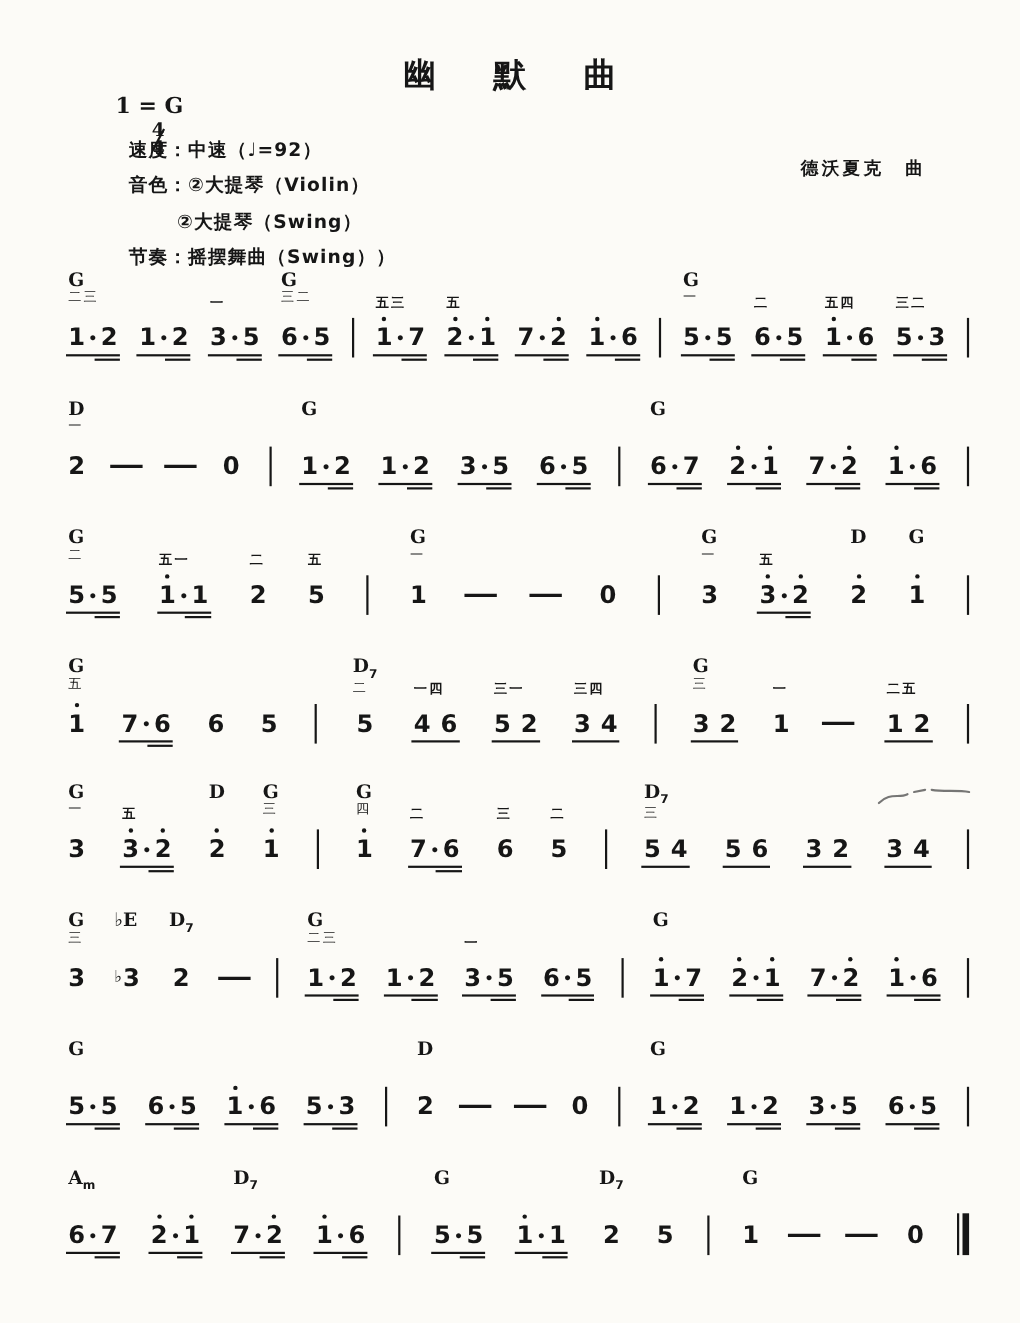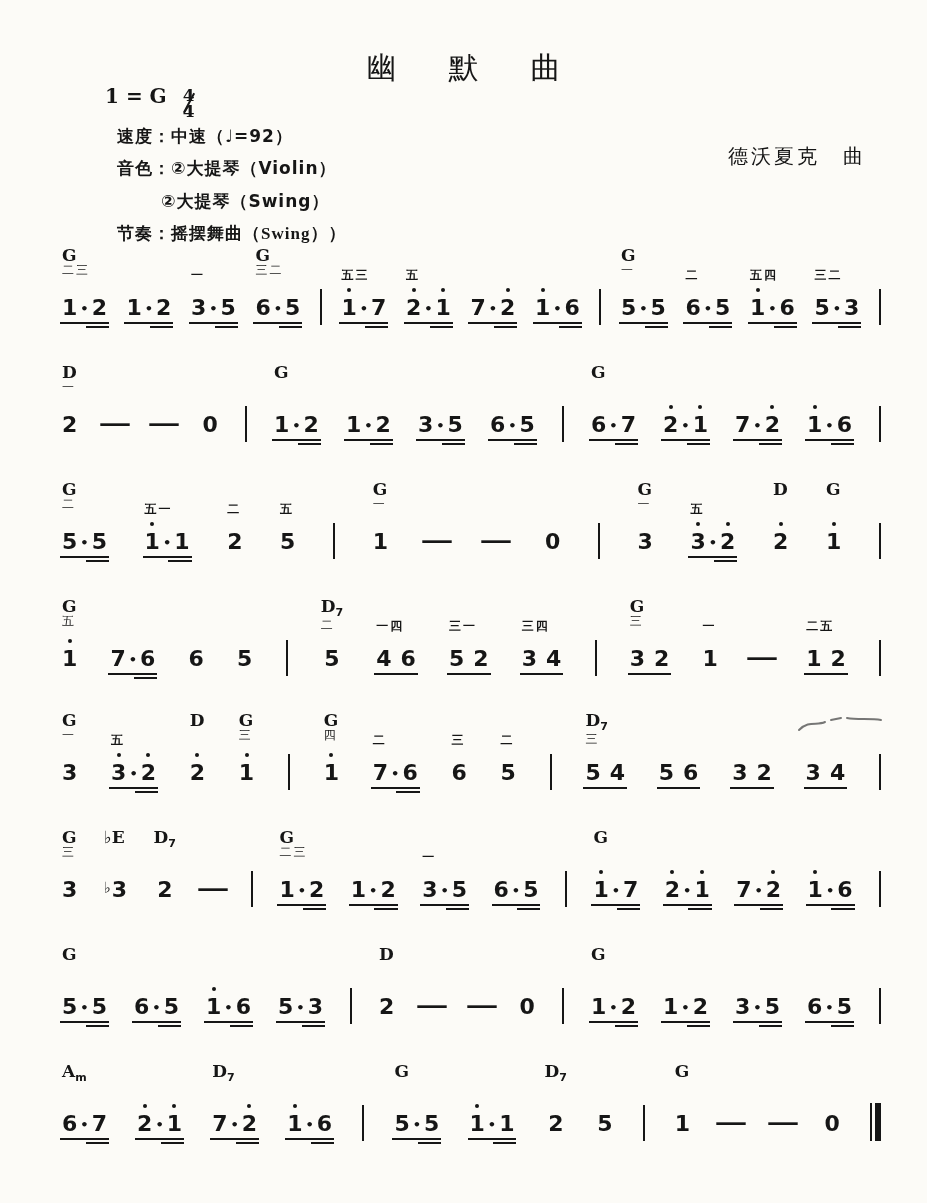--- a/index.html
+++ b/index.html
@@ -4,34 +4,34 @@
 <style>
   html,body{margin:0;padding:0;}
   body{
     width:927px;height:1203px;position:relative;overflow:hidden;
     background:#fcfbf7;color:#161616;
     font-family:"DejaVu Sans","Liberation Sans",sans-serif;
   }
   
   .title{
     position:absolute;top:48px;left:0;right:0;text-align:center;
-    font-size:30px;font-weight:normal;letter-spacing:52px;padding-left:52px;
+    font-size:30px;font-weight:bold;letter-spacing:52px;padding-left:52px;
     font-family:"DejaVu Serif","Liberation Serif",serif;
   }
   .keysig{
     position:absolute;top:84px;left:105px;font-size:20px;font-weight:bold;
-    font-family:"DejaVu Serif","Liberation Serif",serif;display:flex;align-items:flex-start;
+    font-family:"DejaVu Serif","Liberation Serif",serif;display:flex;align-items:center;flex-direction:column;
   }
   .ts{display:inline-flex;flex-direction:column;align-items:center;margin-left:16px;
       position:relative;font-size:17px;line-height:.95;font-weight:bold;top:3px;}
   .ts .slash{position:absolute;width:22px;height:2px;background:#161616;top:50%;left:50%;
       transform:translate(-50%,-50%) rotate(-62deg);}
   .meta{position:absolute;left:117px;font-size:17px;font-weight:bold;letter-spacing:1px;}
-  .m1{top:125px;} .m2{top:157px;} .m3{top:190px;left:161px;} .m4{top:222px;font-family:Liberation Serif, serif;}
-  .composer{position:absolute;top:143px;left:728px;font-size:20px;font-weight:normal;letter-spacing:3px;
+  .m1{top:125px;} .m2{top:157px;} .m3{top:190px;left:161px;} .m4{top:222px;}
+  .composer{position:absolute;top:143px;left:728px;font-size:16px;font-weight:bold;letter-spacing:3px;
       font-family:"DejaVu Serif","Liberation Serif",serif;}
   
   .music{position:absolute;top:247px;left:62px;right:46px;}
   .mline{display:flex;justify-content:space-between;align-items:flex-end;margin-bottom:29px;}
   .cell{display:flex;flex-direction:column;align-items:center;}
   .ann{height:40px;display:flex;flex-direction:column;justify-content:flex-start;
        align-items:flex-start;align-self:flex-start;min-width:8px;}
   .chord{display:flex;align-items:flex-start;}
   .cmain{font-family:"DejaVu Serif","Liberation Serif",serif;font-weight:bold;font-size:17px;line-height:1;}
   .csub7{font-size:11px;font-weight:bold;margin-top:8px;}

